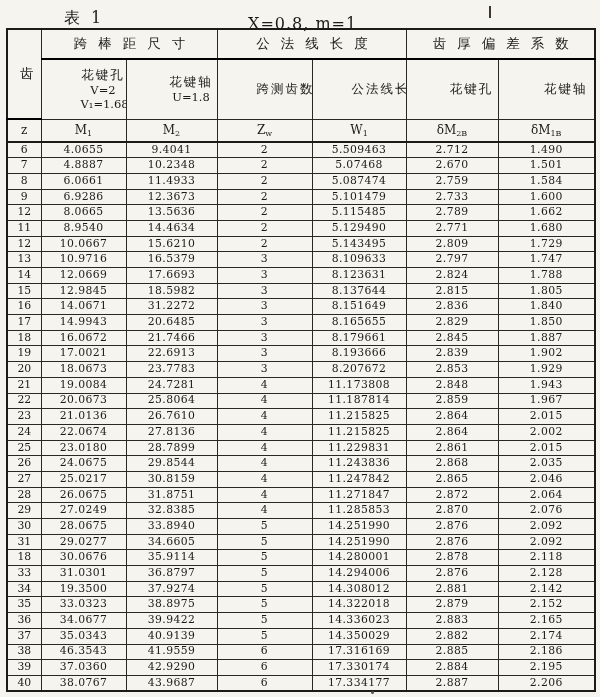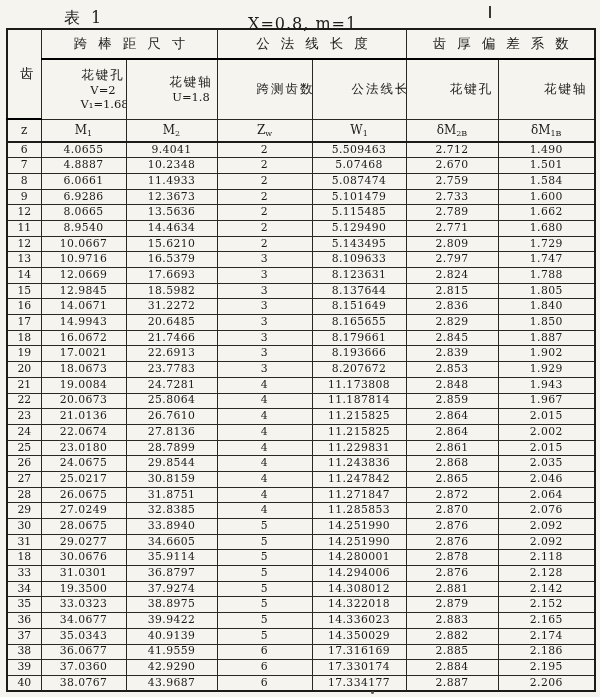--- a/index.html
+++ b/index.html
@@ -387,21 +387,21 @@
         <td>37</td>
         <td>35.0343</td>
         <td>40.9139</td>
         <td>5</td>
         <td>14.350029</td>
         <td>2.882</td>
         <td>2.174</td>
       </tr>
       <tr>
         <td>38</td>
-        <td>36.0677</td>
+        <td>46.3543</td>
         <td>41.9559</td>
         <td>6</td>
         <td>17.316169</td>
         <td>2.885</td>
         <td>2.186</td>
       </tr>
       <tr>
         <td>39</td>
         <td>37.0360</td>
         <td>42.9290</td>

